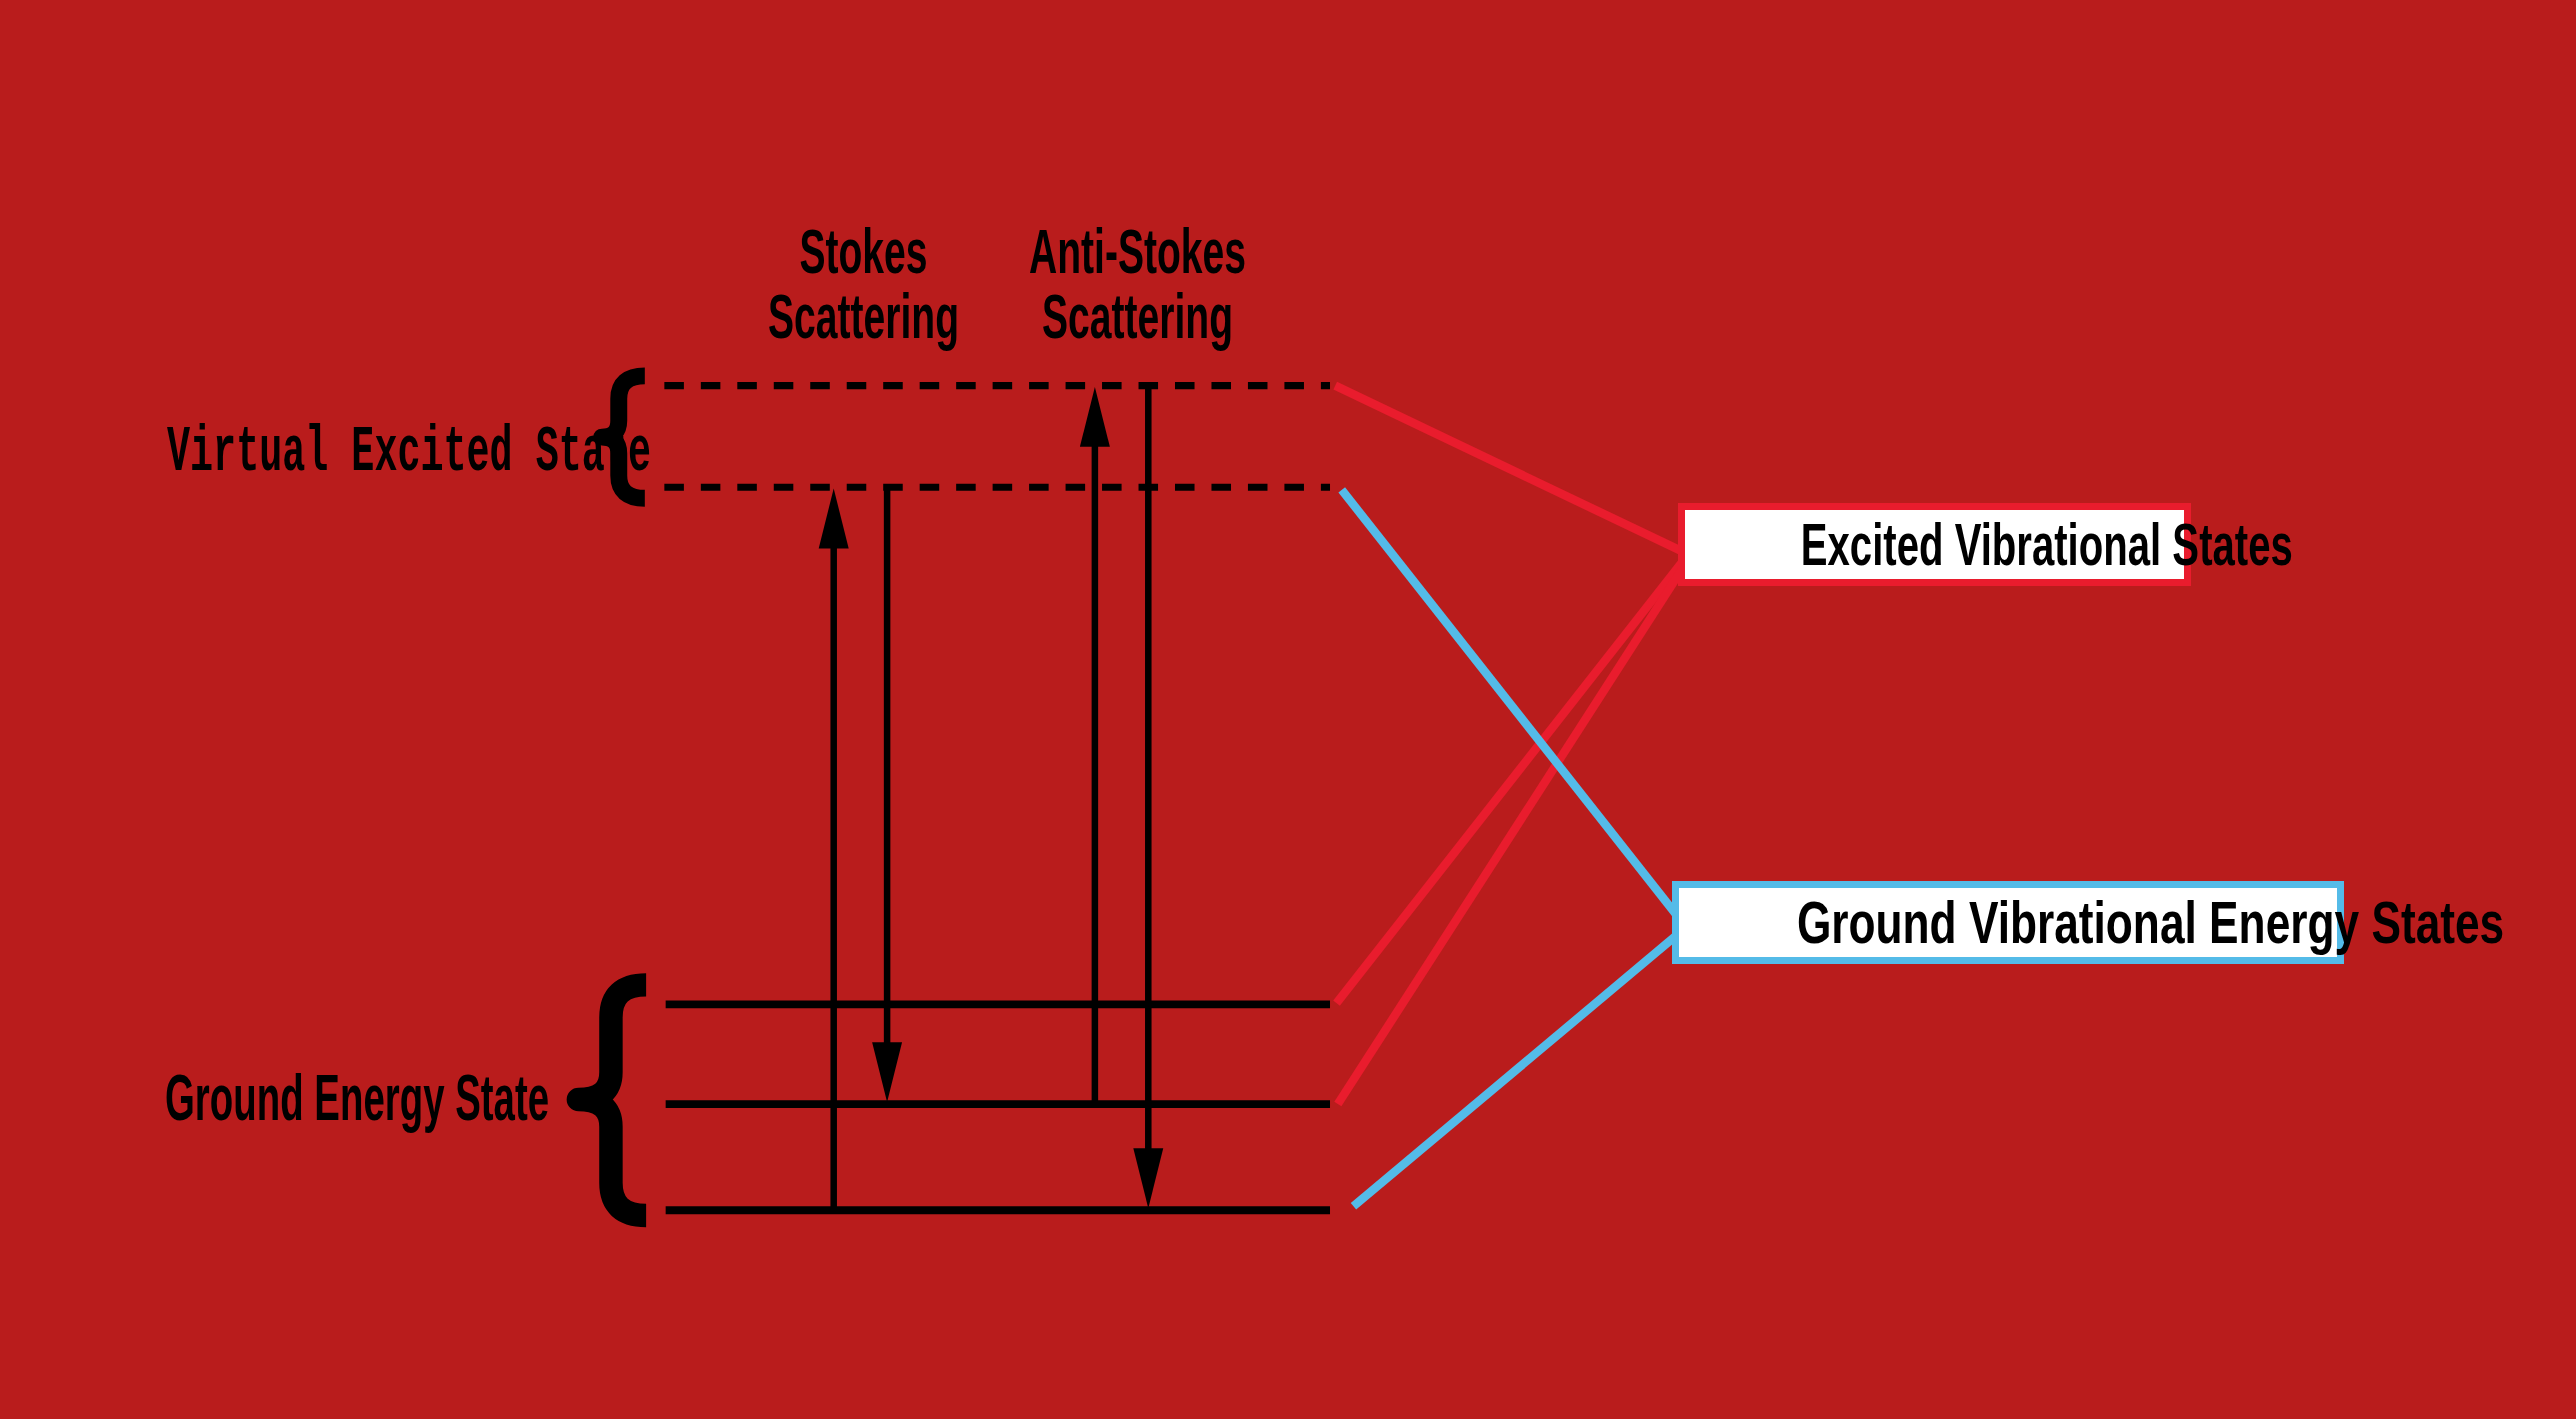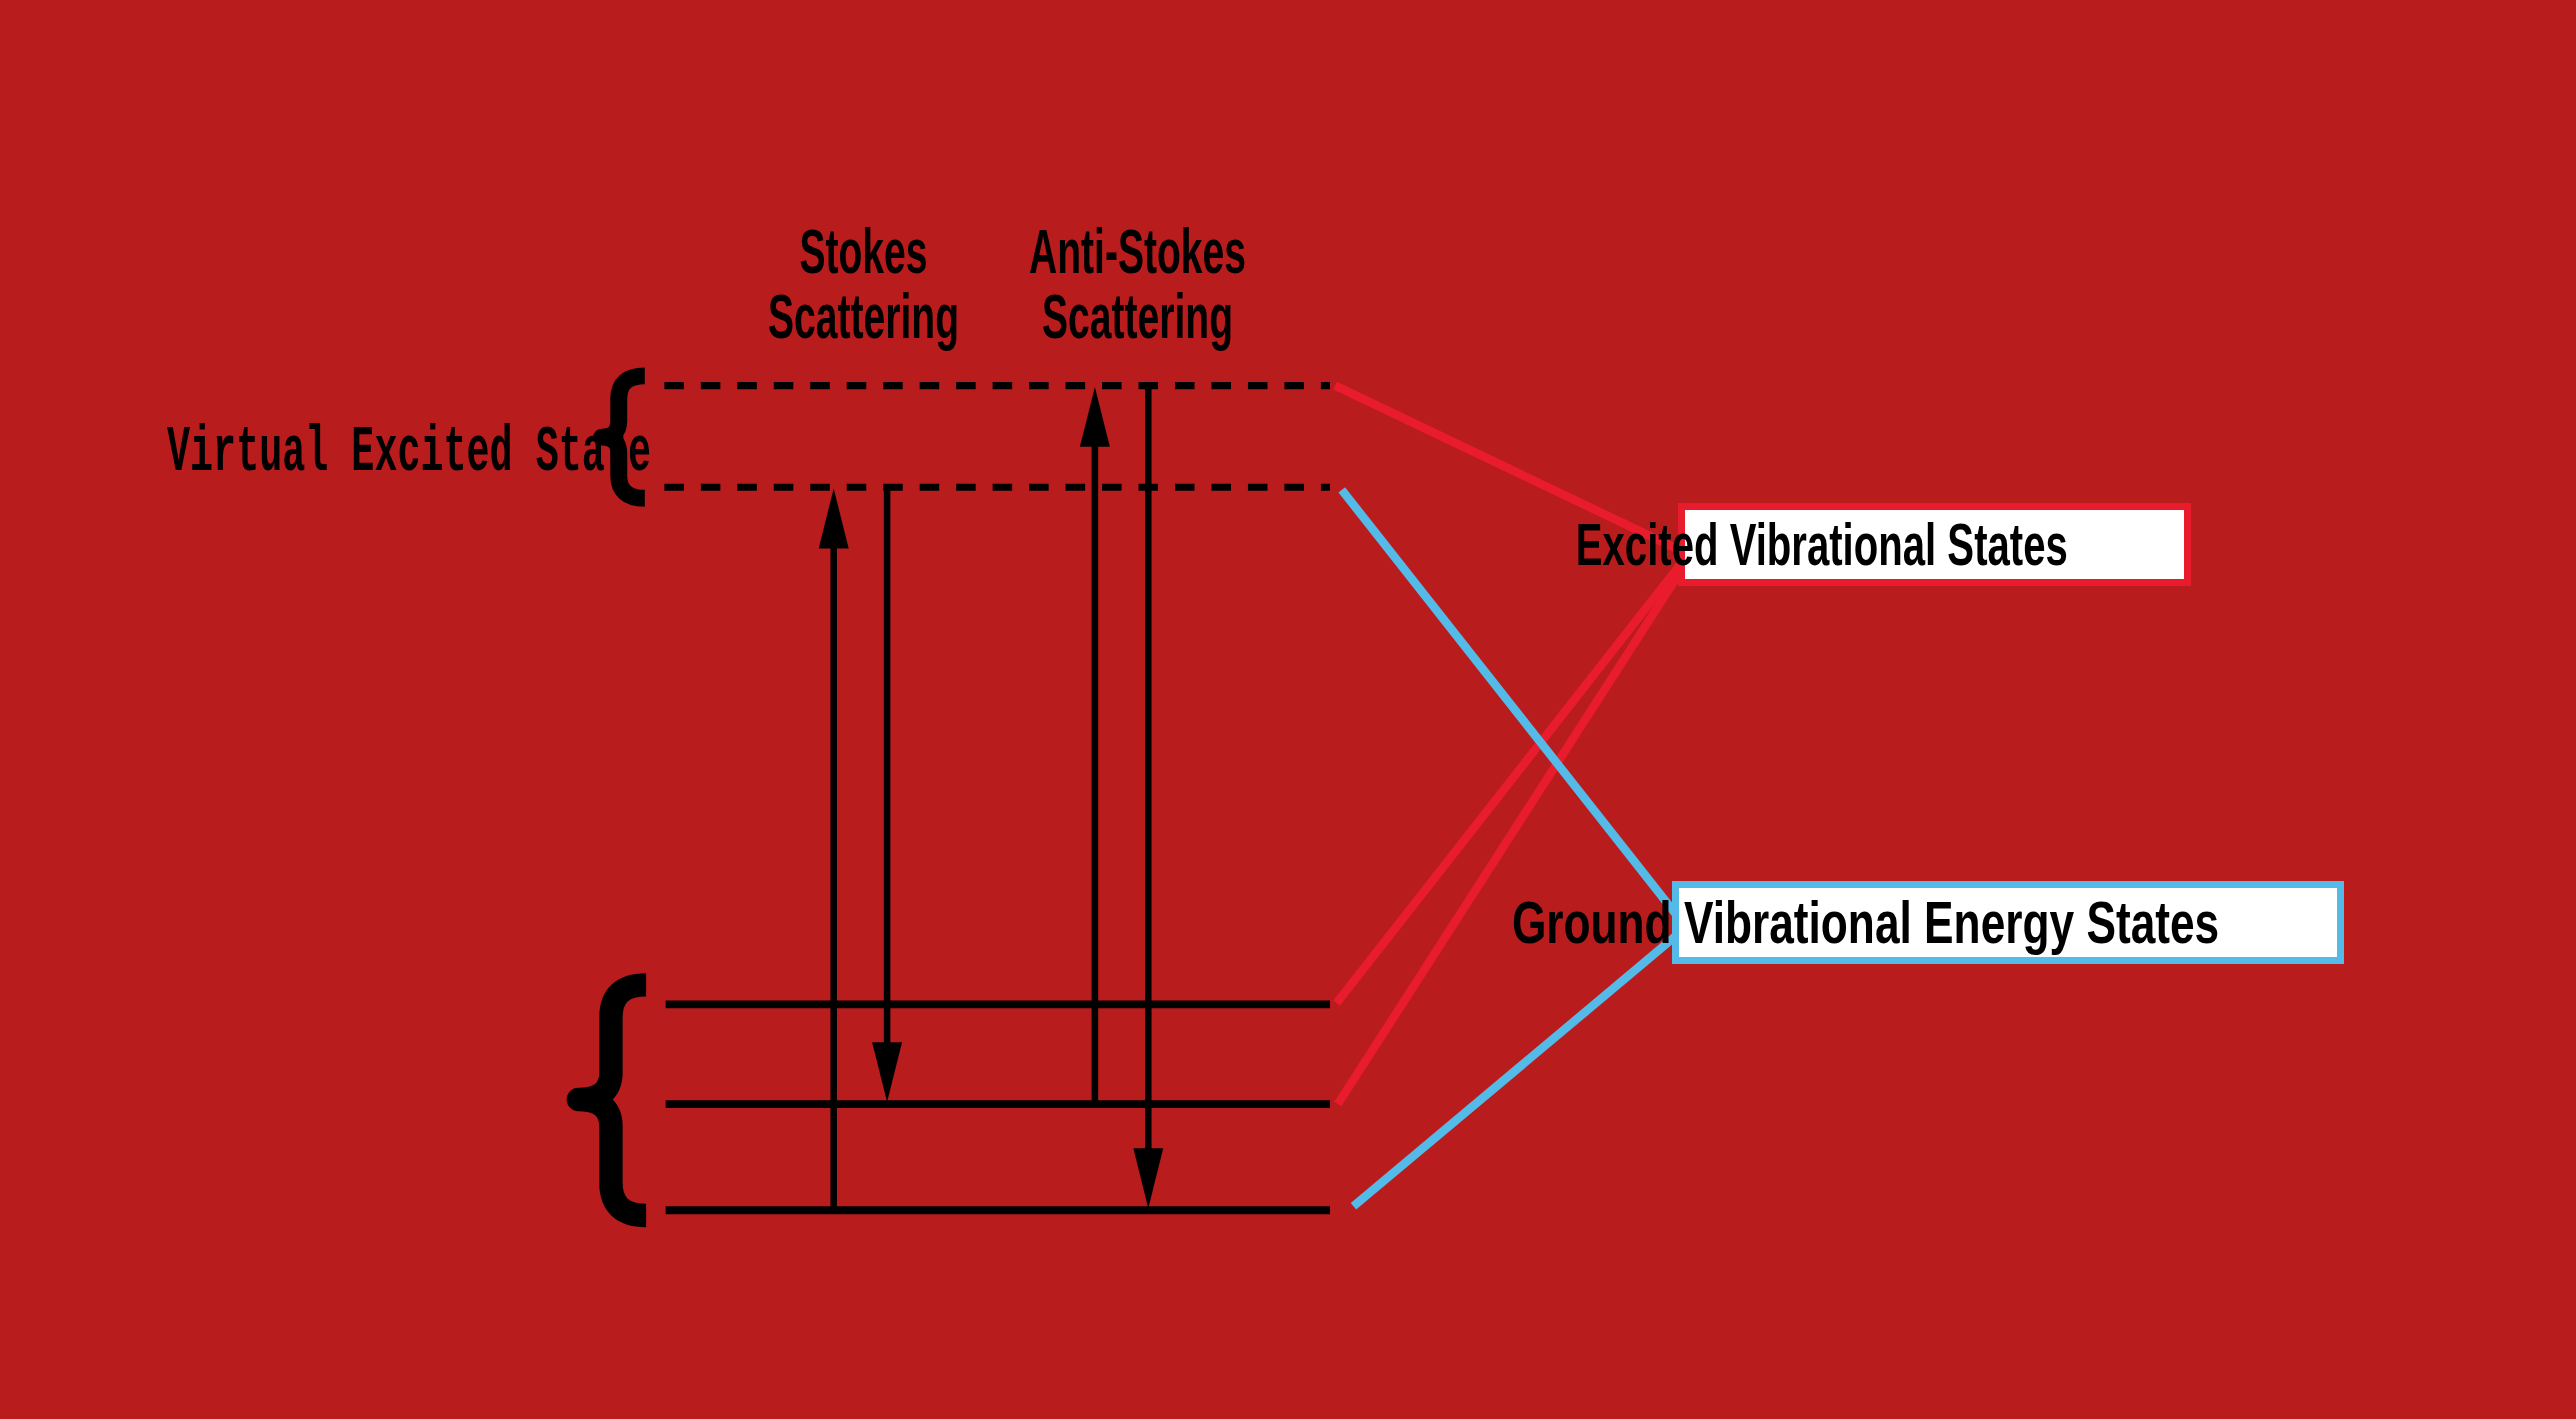--- a/index.html
+++ b/index.html
@@ -42,21 +42,21 @@
   }
   .side-lbl .cond {
     transform: scaleX(0.60);
     transform-origin: 0 50%;
   }
   .callout {
     position: absolute;
     background: #ffffff;
     display: flex;
     align-items: center;
-    justify-content: flex-end;
+    justify-content: flex-start;
     font-size: 59px;
     font-weight: 700;
     color: #000;
     white-space: nowrap;
     box-sizing: border-box;
   }
   .callout.red-box {
     border: 7.2px solid #e91c2d;
     left: 1678px; top: 503px;
     width: 513px; height: 83px;
@@ -118,20 +118,23 @@
     <span class="cond">
       <span style="display:block">Anti-Stokes</span>
       <span style="display:block">Scattering</span>
     </span>
   </div>
 
   <div class="lbl side-lbl" style="left:167px; top:417px;font-family:Liberation Mono, monospace;">
     <span class="cond">Virtual Excited State</span>
   </div>
 
+  <div class="lbl side-lbl" style="left:165px; top:1062px;">
+    <span class="cond">Ground Energy State</span>
+  </div>
 
   <div class="callout red-box">
     <span class="cond">Excited Vibrational States</span>
   </div>
 
   <div class="callout blue-box">
     <span class="cond">Ground Vibrational Energy States</span>
   </div>
 
 </div>

